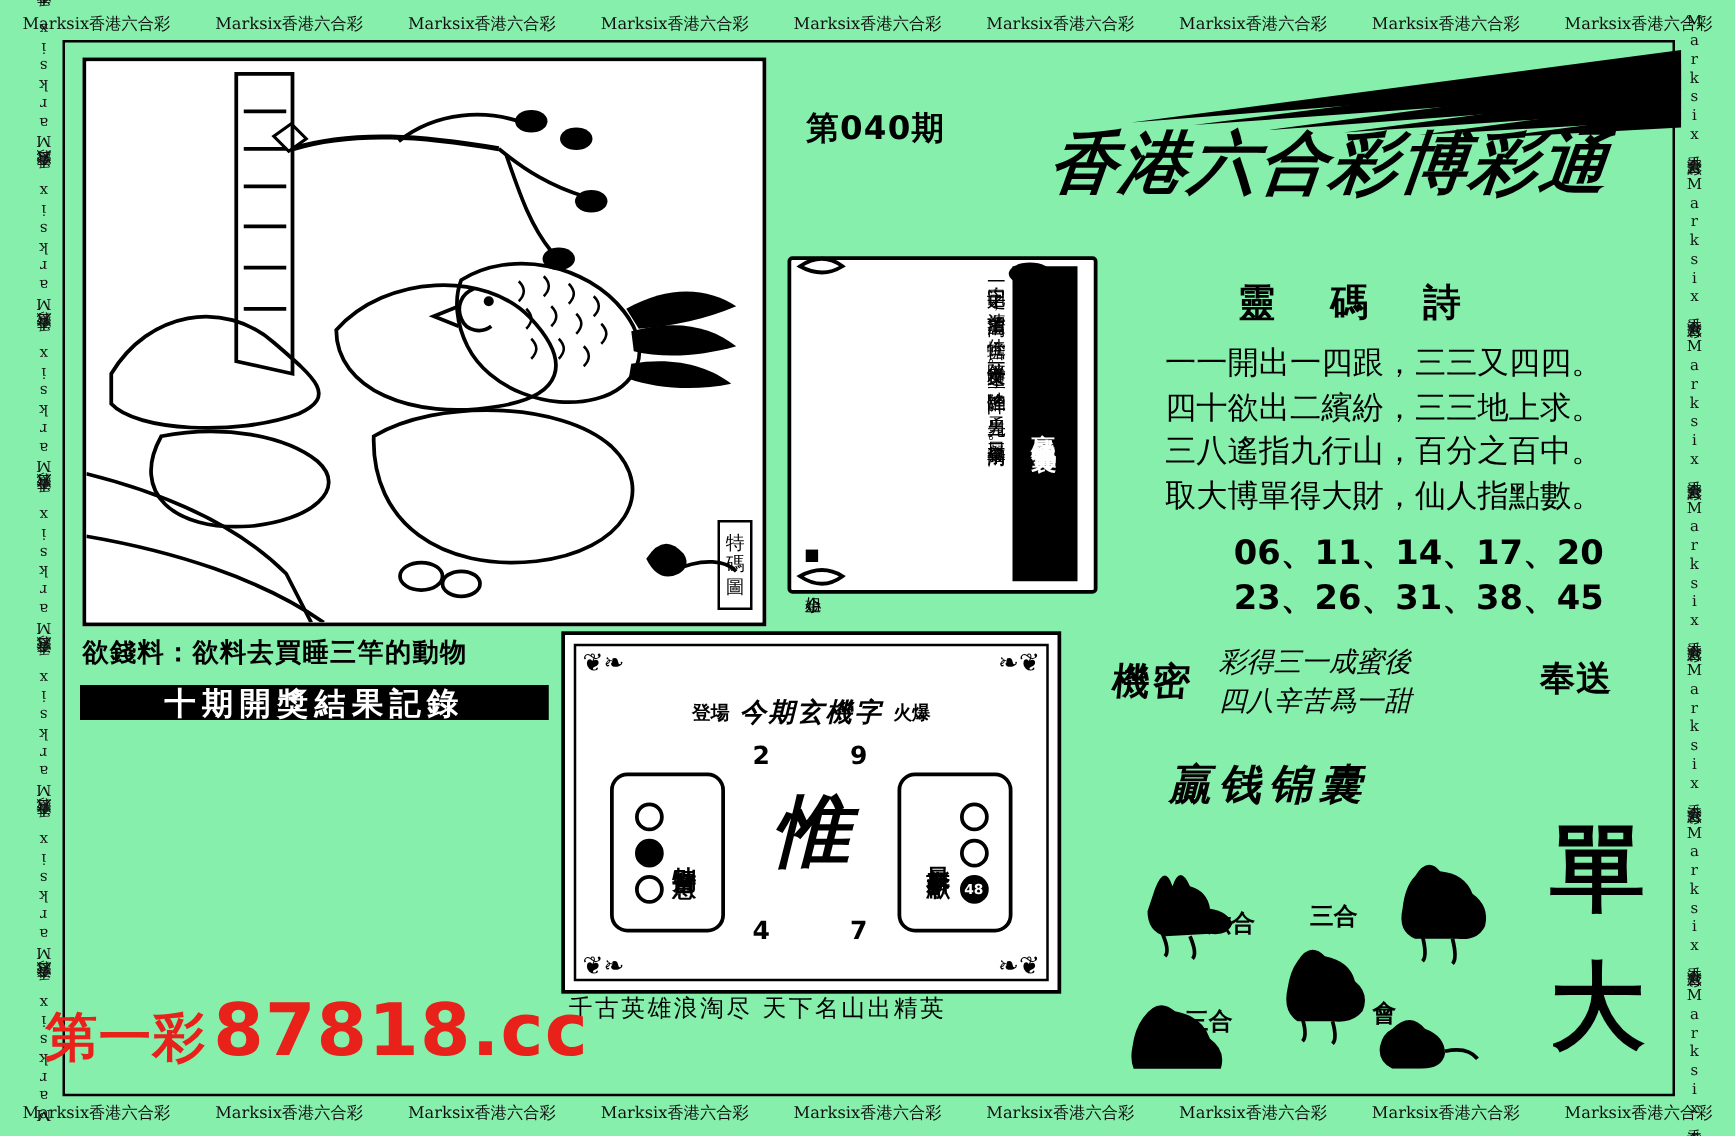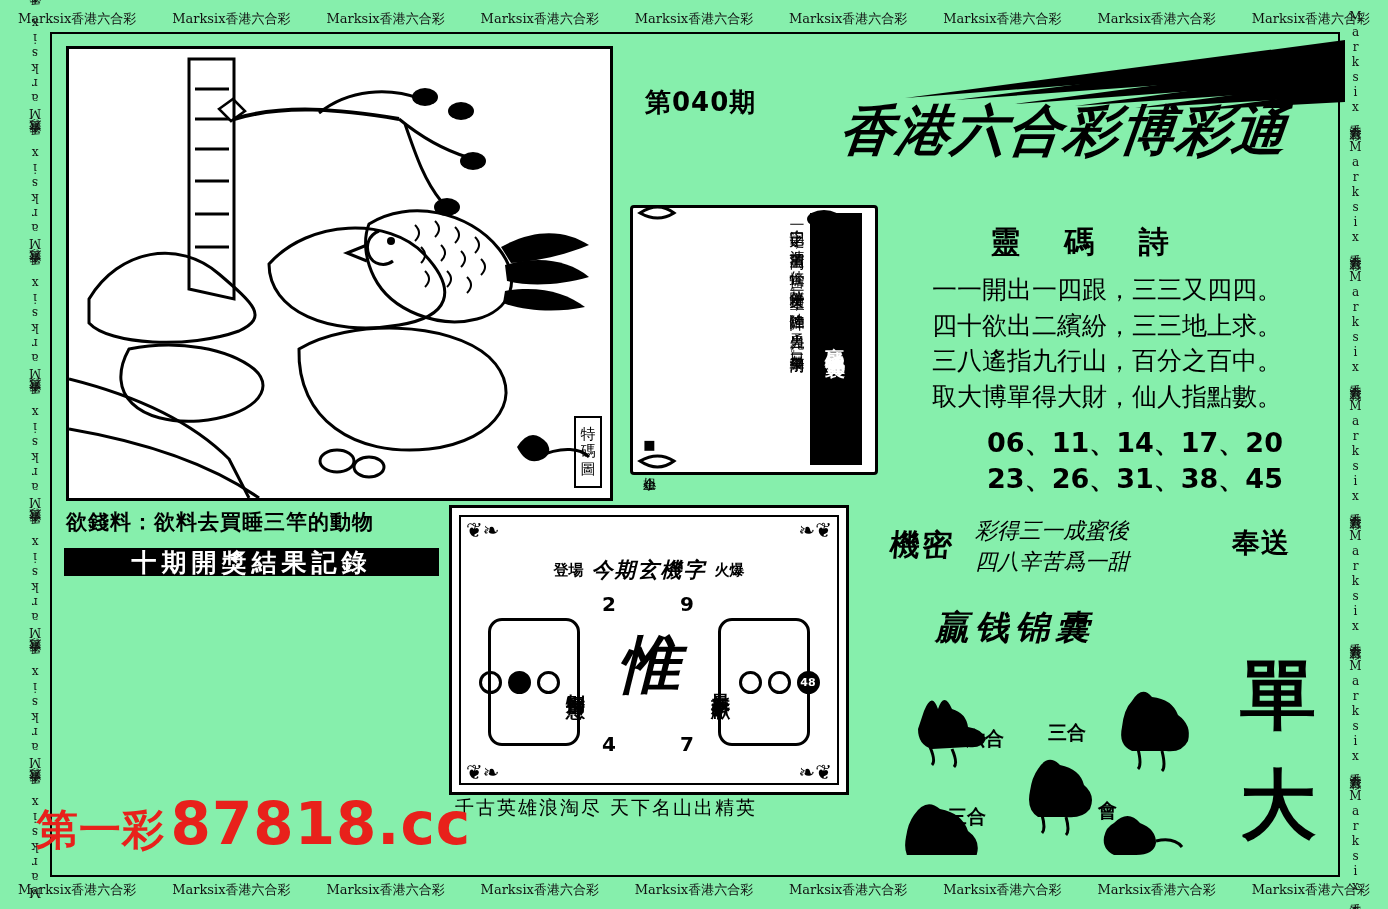--- a/index.html
+++ b/index.html
@@ -190,21 +190,21 @@
     position: absolute; top: 110px; width: 92px; height: 128px;
     border: 3px solid #000; border-radius: 14px;
     display: flex; align-items: center; justify-content: center; gap: 4px;
   }
   .pill-left { left: 36px; }
   .pill-right { right: 36px; }
   .pill-txt {
     writing-mode: vertical-rl; text-orientation: upright;
     font-size: 19px; font-weight: bold; letter-spacing: 2px;
   }
-  .ball-col { display: flex; flex-direction: row; gap: 6px; }
+  .ball-col { display: flex; flex-direction: column; gap: 6px; }
   .ball {
     width: 23px; height: 23px; border-radius: 50%; border: 3px solid #000;
     display: flex; align-items: center; justify-content: center;
     font-size: 11px; font-weight: bold;
   }
   .ball.filled { background: #000; color: #fff; }
   .big-char {
     position: absolute; left: 0; top: 115px; width: 100%;
     text-align: center; font-size: 62px; font-weight: bold;
     font-family: "DejaVu Serif", serif; font-style: italic;

